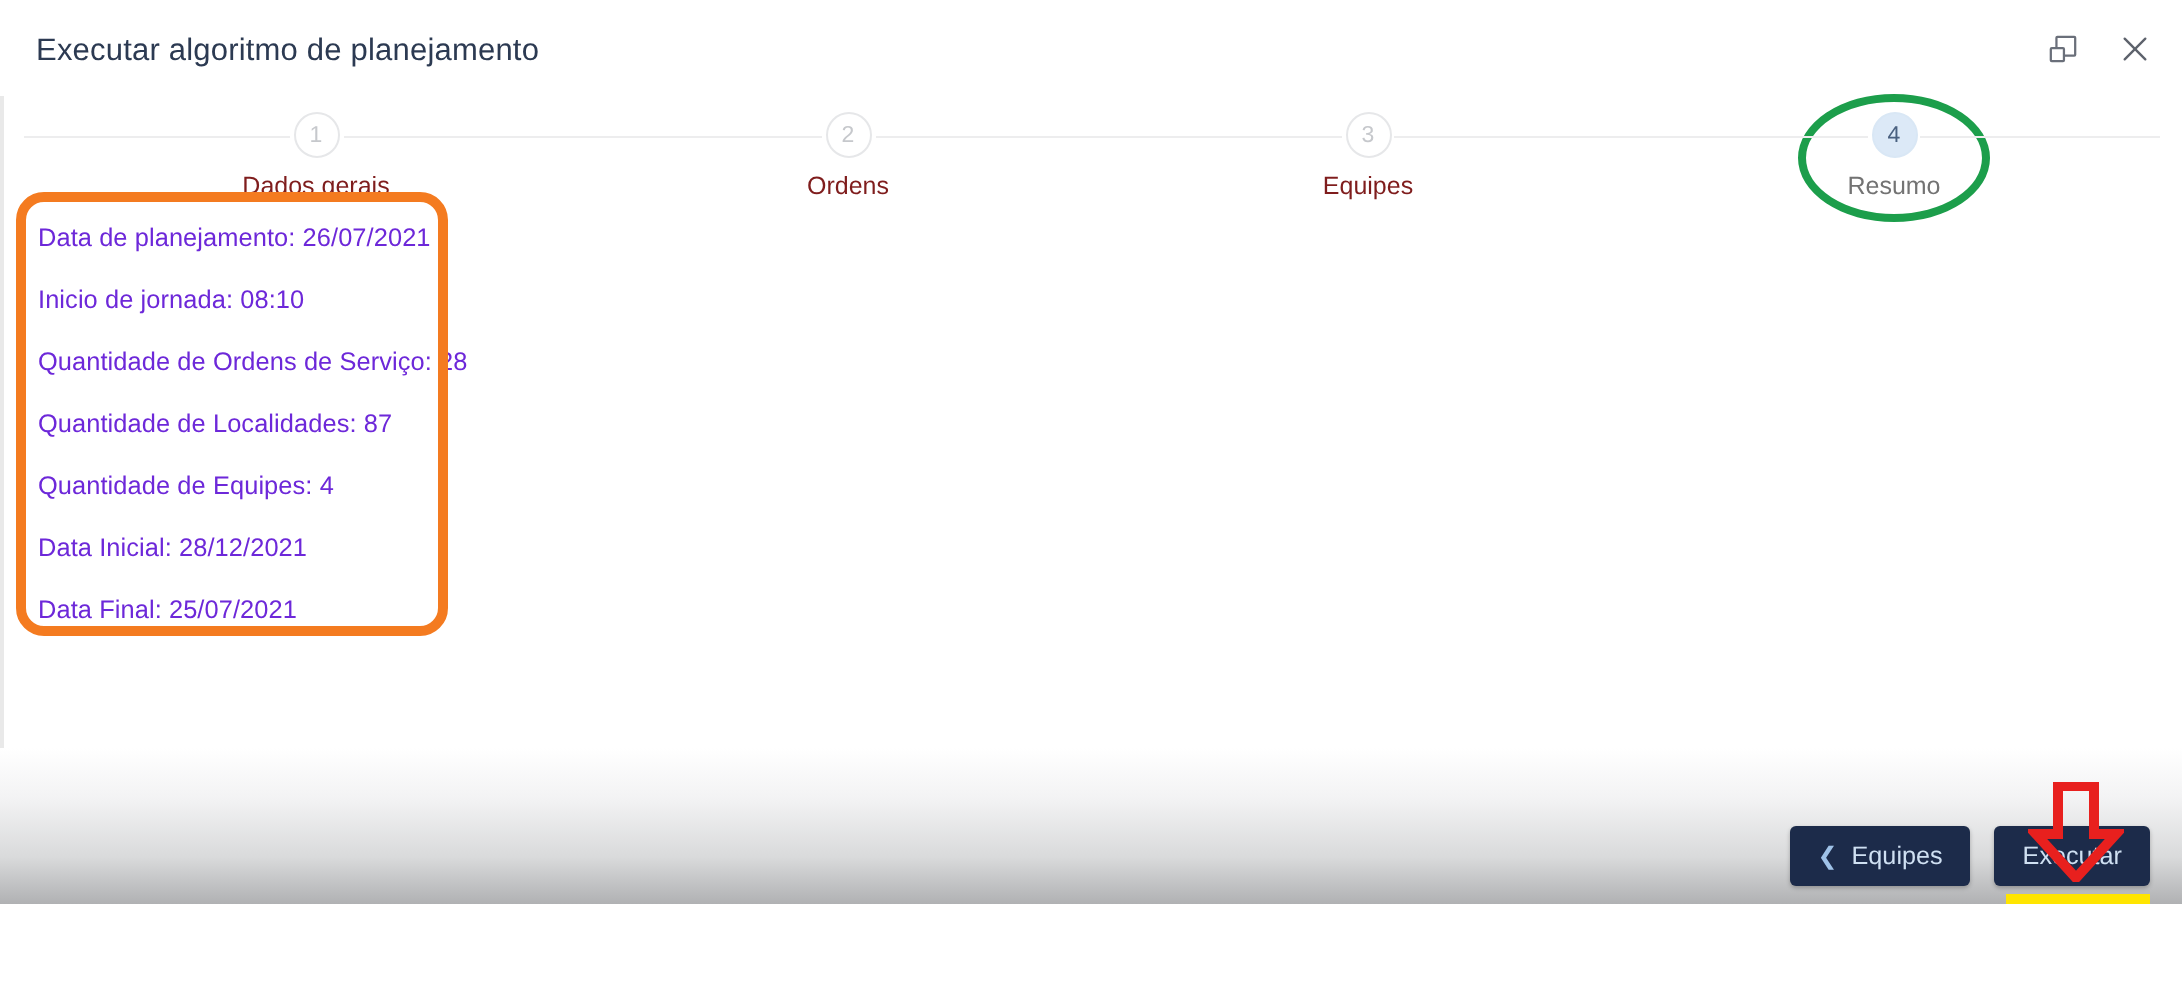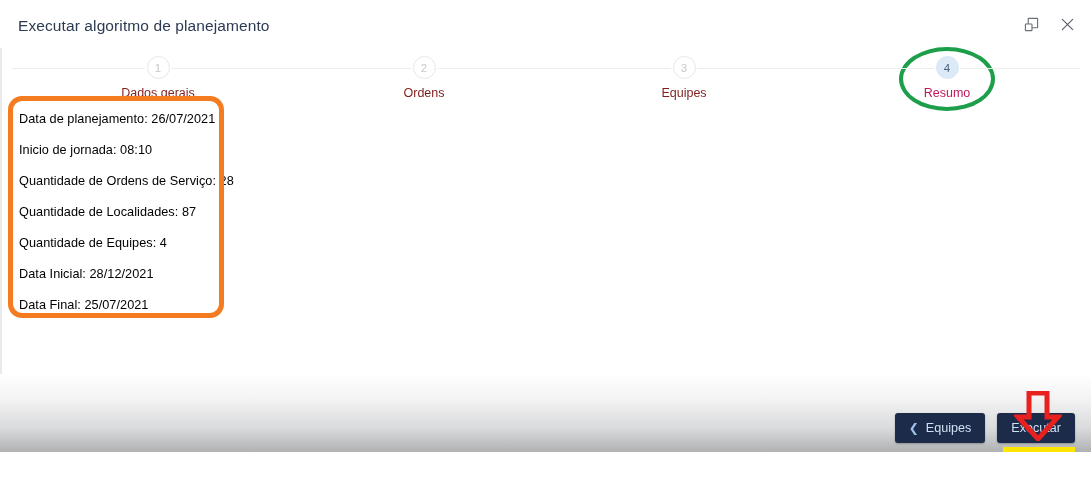--- a/index.html
+++ b/index.html
@@ -103,40 +103,40 @@
     background: #dce9f7;
     color: #4a6180;
   }
   .step-label {
     margin-top: 7px;
     font-size: 12.5px;
     color: #7f1d1d;
     white-space: nowrap;
   }
   .step-label.active {
-    color: #be185d;
+    color: #737373;
   }
   .step-line {
     position: absolute;
     top: 19.5px;
     height: 1px;
     background: #ededee;
     z-index: 1;
   }
 
   
   .summary {
     position: absolute;
     left: 19px;
     top: 112px;
     width: 200px;
   }
   .summary-line {
     font-size: 12.7px;
-    color: #000000;
+    color: #6d28d9;
     margin-bottom: 17px;
     white-space: nowrap;
     letter-spacing: 0.05px;
   }
 
   
   .footer {
     position: absolute;
     left: 0;
     bottom: 0;

